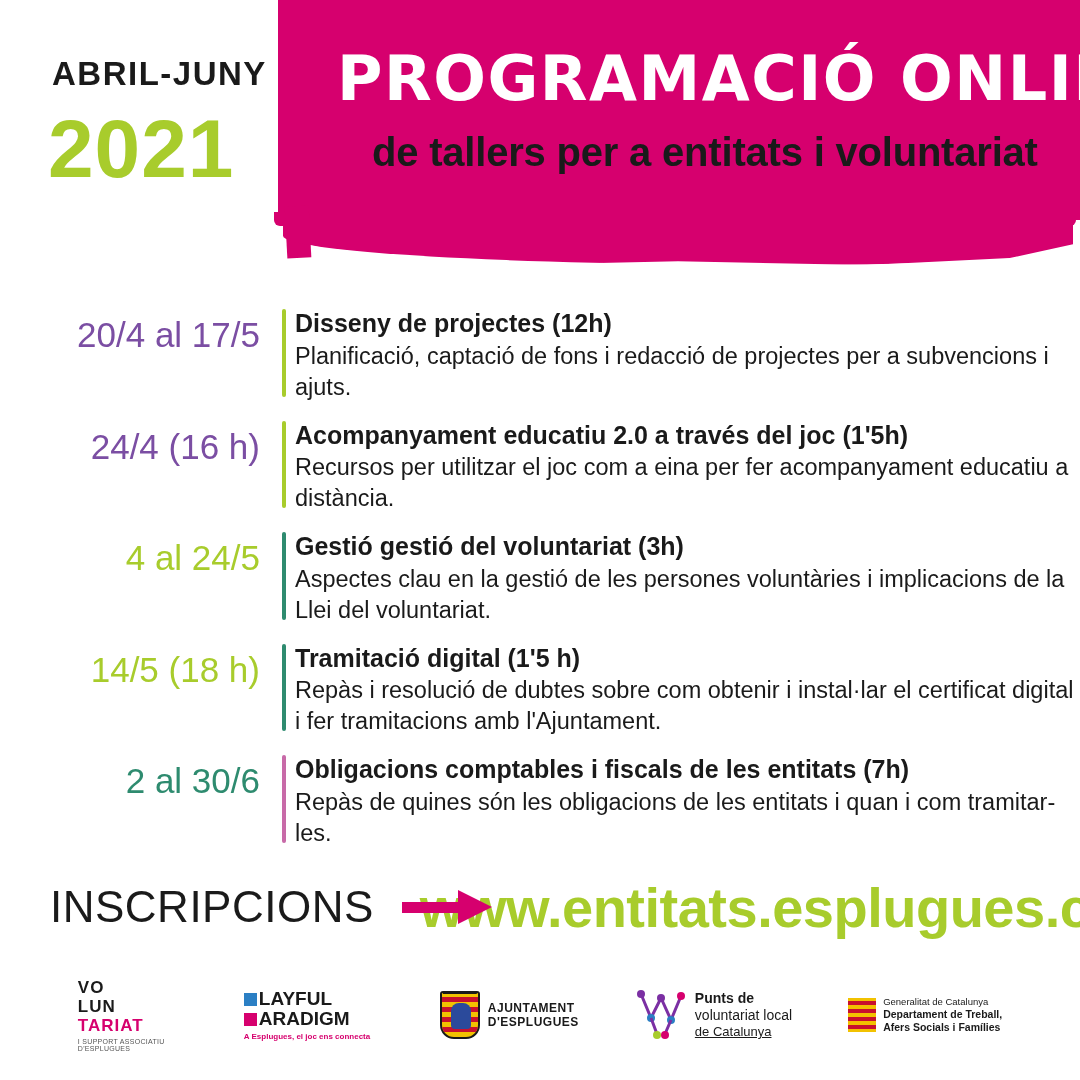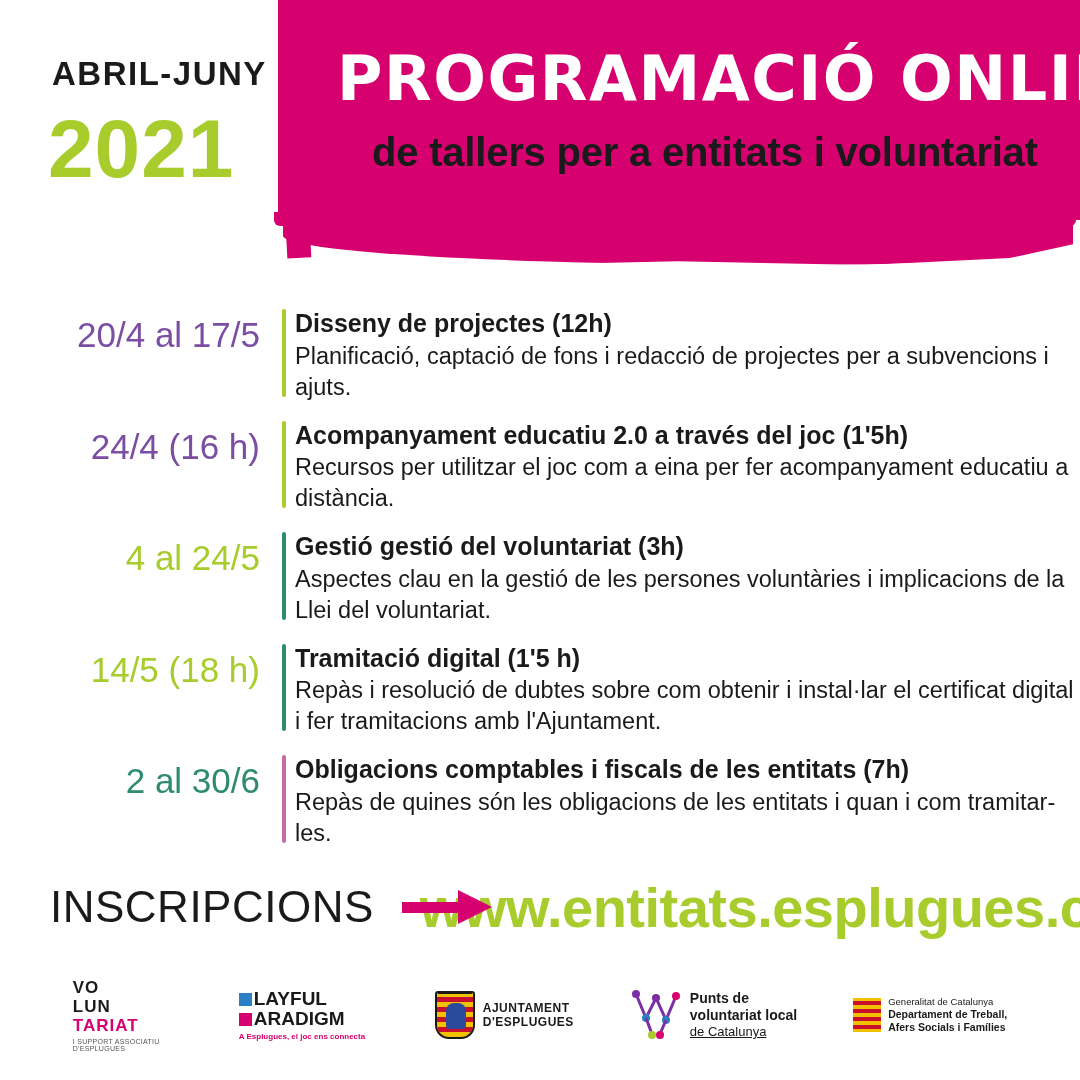--- a/index.html
+++ b/index.html
@@ -226,21 +226,21 @@
     clip-path: polygon(0% 100%, 0% 30%, 12% 60%, 25% 0%, 38% 60%, 50% 10%, 62% 60%, 75% 0%, 88% 60%, 100% 30%, 100% 100%); }
   .logo-ajt .txt { text-align: left; }
   .logo-ajt .txt .a { font-size: 12px; font-weight: bold; color: #1a1a1a; letter-spacing: 0.5px; }
   .logo-ajt .txt .b { font-size: 12px; font-weight: bold; color: #1a1a1a; letter-spacing: 0.5px; }
 
   
   .logo-punts { display:flex; align-items:center; gap: 8px; }
   .logo-punts .mark { width: 52px; height: 54px; position: relative; }
   .logo-punts .txt { text-align:left; line-height: 1.2; }
   .logo-punts .t1 { font-size: 14px; font-weight: bold; color:#1a1a1a; }
-  .logo-punts .t2 { font-size: 14px; font-weight: bold; color:#1a1a1a; }
+  .logo-punts .t2 { font-size: 14px; font-weight: normal; color:#1a1a1a; }
   .logo-punts .t3 { font-size: 13px; color:#1a1a1a;text-decoration:underline; }
 
   
   .logo-gen { display:flex; align-items:center; gap: 7px; }
   .logo-gen .flag { width: 28px; height: 34px; background: #f2c200; position: relative; overflow:hidden; }
   .logo-gen .flag .s { position:absolute; left:0; width:100%; height:4px; background:#c8102e; }
   .logo-gen .txt { text-align:left; line-height:1.25; }
   .logo-gen .g1 { font-size: 9.5px; color:#1a1a1a; }
   .logo-gen .g2 { font-size: 10.5px; font-weight:bold; color:#1a1a1a; }
   .logo-gen .g3 { font-size: 10.5px; font-weight:bold; color:#1a1a1a; }

